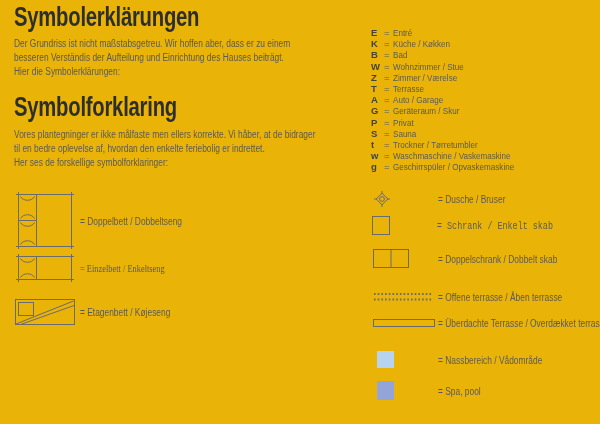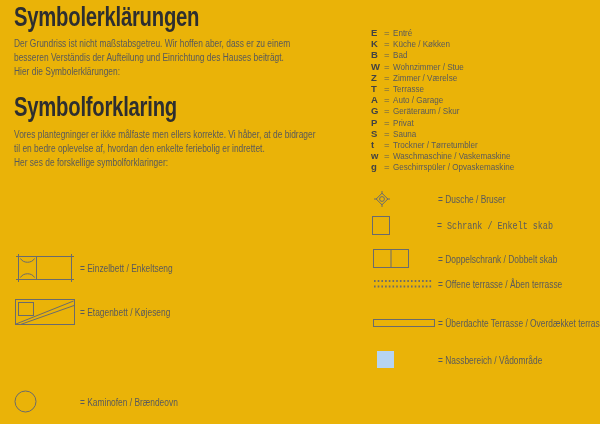--- a/index.html
+++ b/index.html
@@ -112,22 +112,37 @@
         <span class="letter-eq">=</span>
         <span class="letter-label">Waschmaschine / Vaskemaskine</span>
       </div>
     <div class="letter-row">
         <span class="letter-key">g</span>
         <span class="letter-eq">=</span>
         <span class="letter-label">Geschirrspüler / Opvaskemaskine</span>
       </div>
   </div>
 
-
-  <div class="sym-row" style="left:14px;top:254px;width:320px;height:28px;">
+  <div class="sym-row" style="left:14px;top:192px;width:320px;height:57px;">
+    <svg class="sym icon" width="62" height="57" viewBox="0 0 62 57">
+      <line x1="4.5" y1="0" x2="4.5" y2="57"></line>
+        <line x1="57.5" y1="0" x2="57.5" y2="57"></line>
+      <line x1="2" y1="2.5" x2="60" y2="2.5"></line>
+        <line x1="2" y1="54.5" x2="60" y2="54.5"></line>
+      <line x1="22.5" y1="2.5" x2="22.5" y2="54.5"></line>
+        <line x1="4.5" y1="28.5" x2="22.5" y2="28.5"></line>
+      <path d="M6.5,4.5 C9,9.5 18,9.5 20.5,4.5"></path>
+        <path d="M6.5,26.5 C9,21.5 18,21.5 20.5,26.5"></path>
+      <path d="M6.5,30.5 C9,35.5 18,35.5 20.5,30.5"></path>
+        <path d="M6.5,52.5 C9,47.5 18,47.5 20.5,52.5"></path>
+    </svg>
+    <span class="sym-label">= Doppelbett / Dobbeltseng</span>
+  </div>
+
+  <div class="sym-row" style="left:14px;top:254px;width:320px;height:28px;font-family:Liberation Serif, serif;">
     <svg class="sym icon" width="62" height="28" viewBox="0 0 62 28">
       <line x1="4.5" y1="0" x2="4.5" y2="28"></line>
         <line x1="57.5" y1="0" x2="57.5" y2="28"></line>
       <line x1="2" y1="2.5" x2="60" y2="2.5"></line>
         <line x1="2" y1="25.5" x2="60" y2="25.5"></line>
       <line x1="22.5" y1="2.5" x2="22.5" y2="25.5"></line>
       <path d="M6.5,4.5 C9,9.5 18,9.5 20.5,4.5"></path>
         <path d="M6.5,23.5 C9,18.5 18,18.5 20.5,23.5"></path>
     </svg>
     <span class="sym-label">= Einzelbett / Enkeltseng</span>
@@ -137,26 +152,20 @@
     <svg class="sym icon" width="62" height="28" viewBox="0 0 62 28">
       <rect x="1.5" y="1.5" width="59" height="25"></rect>
       <rect x="4.5" y="4.5" width="15" height="13"></rect>
       <line x1="2" y1="26" x2="59.5" y2="3"></line>
         <line x1="6.5" y1="26.5" x2="60" y2="7.5"></line>
     </svg>
     <span class="sym-label">= Etagenbett / Køjeseng</span>
   </div>
 
 
-  <div class="sym-row" style="left:14px;top:390px;width:320px;height:23px;">
-    <svg class="sym icon" width="23" height="23" viewBox="0 0 23 23">
-      <circle cx="11.5" cy="11.5" r="10.5"></circle>
-    </svg>
-    <span class="sym-label">= Kaminofen / Brændeovn</span>
-  </div>
 
   <div class="sym-row" style="left:372px;top:191px;width:228px;height:16px;">
     <svg class="sym icon" style="left:2px;" width="16" height="16" viewBox="0 0 16 16">
       <path d="M8,2.2 L13.8,8 L8,13.8 L2.2,8 Z"></path>
       <circle cx="8" cy="8" r="2.4"></circle>
       <line x1="8" y1="0" x2="8" y2="3.2"></line>
         <line x1="8" y1="12.8" x2="8" y2="16"></line>
       <line x1="0" y1="8" x2="3.2" y2="8"></line>
         <line x1="12.8" y1="8" x2="16" y2="8"></line>
     </svg>
@@ -171,21 +180,21 @@
   </div>
 
   <div class="sym-row" style="left:372px;top:249px;width:228px;height:19px;">
     <svg class="sym icon" style="left:1px;" width="36" height="19" viewBox="0 0 36 19">
       <rect x="0.5" y="0.5" width="35" height="18"></rect>
       <line x1="18" y1="0.5" x2="18" y2="18.5"></line>
     </svg>
     <span class="sym-label">= Doppelschrank / Dobbelt skab</span>
   </div>
 
-  <div class="sym-row" style="left:372px;top:279px;width:228px;height:10px;text-align:right;">
+  <div class="sym-row" style="left:372px;top:292px;width:228px;height:10px;text-align:right;">
     <svg class="sym icon" style="left:1px;" width="60" height="10" viewBox="0 0 60 10">
       <line x1="1" y1="2" x2="59" y2="2" stroke-width="2" stroke-dasharray="1.6 2.1"></line>
       <line x1="1" y1="7.5" x2="59" y2="7.5" stroke-width="2" stroke-dasharray="1.6 2.1"></line>
     </svg>
     <span class="sym-label">= Offene terrasse / Åben terrasse</span>
   </div>
 
   <div class="sym-row" style="left:372px;top:319px;width:228px;height:8px;">
     <svg class="sym icon" style="left:1px;" width="62" height="8" viewBox="0 0 62 8">
       <rect x="0.5" y="0.5" width="61" height="7"></rect>
@@ -193,14 +202,20 @@
     <span class="sym-label">= Überdachte Terrasse / Overdækket terrasse</span>
   </div>
 
   <div class="sym-row" style="left:372px;top:351px;width:228px;height:17px;text-decoration:underline;">
     <svg class="icon" style="left:5px;" width="17" height="17" viewBox="0 0 17 17">
       <rect x="0" y="0" width="17" height="17" fill="#b6d4f2"></rect>
     </svg>
     <span class="sym-label">= Nassbereich / Vådområde</span>
   </div>
 
+  <div class="sym-row" style="left:372px;top:381px;width:228px;height:19px;">
+    <svg class="icon" style="left:5px;" width="17" height="19" viewBox="0 0 17 19">
+      <rect x="0" y="0" width="17" height="19" fill="#92a4d8"></rect>
+    </svg>
+    <span class="sym-label">= Spa, pool</span>
+  </div>
 
 </div>
 
 </body></html>

